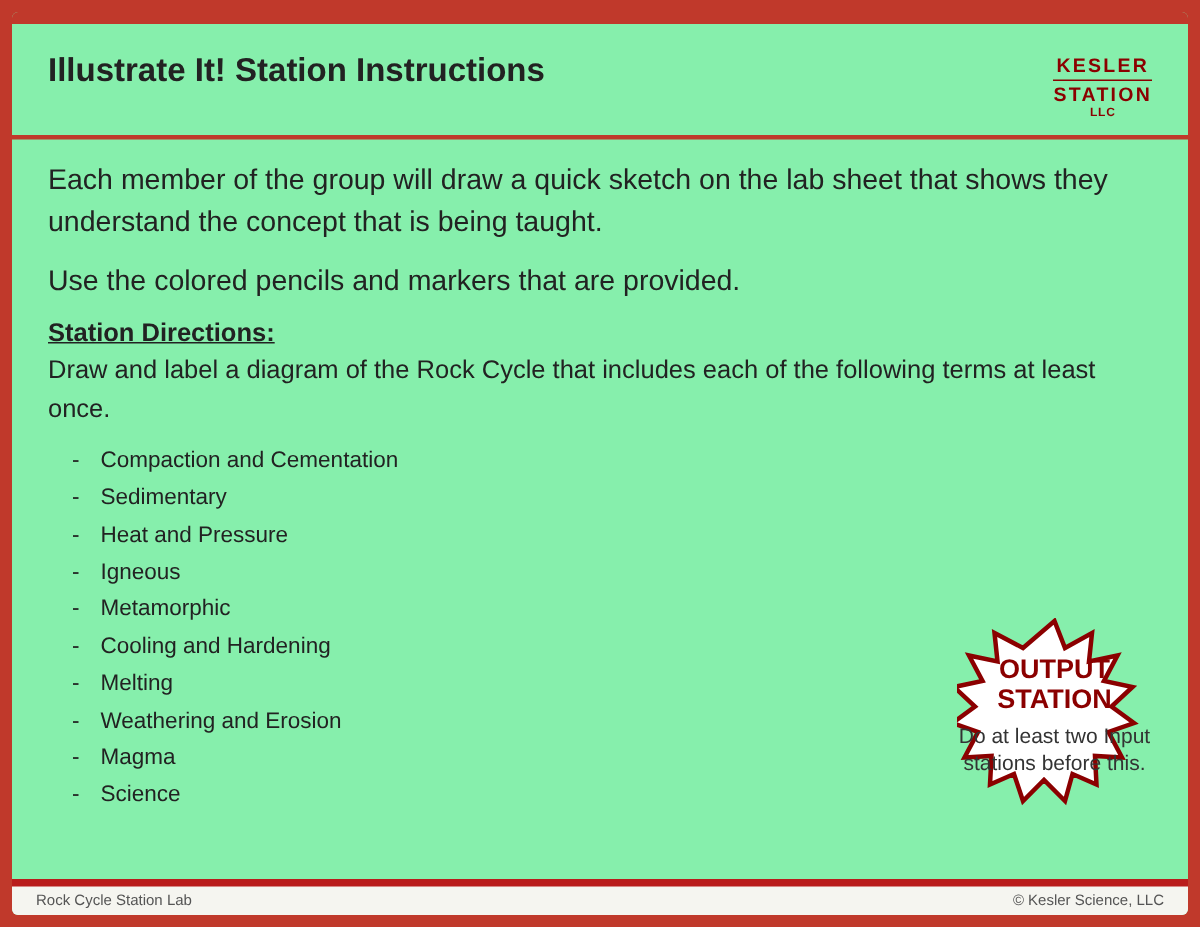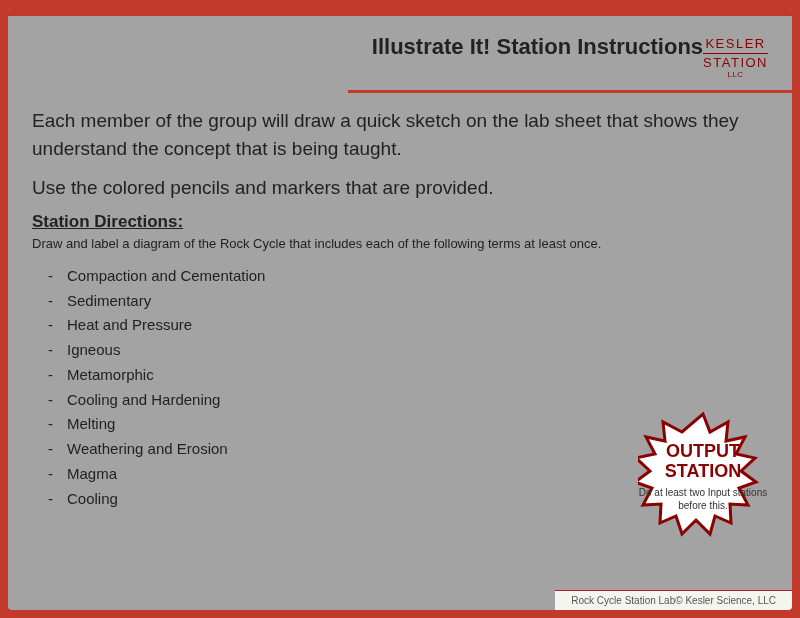--- a/index.html
+++ b/index.html
@@ -17,29 +17,28 @@
       height: 618px;
       background: #c0392b;
       display: flex;
       flex-direction: column;
       align-items: center;
       justify-content: center;
       padding: 8px;
     }
 
     .card {
-      background: #a3a3a3;
+      background: #86efac;
       width: 100%;
       height: 100%;
       border-radius: 4px;
       display: flex;
       flex-direction: column;
       position: relative;
       overflow: hidden;
-      align-items: flex-end;
     }
 
     .top-bar {
       background: #c0392b;
       height: 8px;
       width: 100%;
     }
 
     .header {
       display: flex;
@@ -53,21 +52,21 @@
       font-size: 22px;
       font-weight: bold;
       color: #222;
     }
 
     .logo-area {
       display: flex;
       flex-direction: column;
       align-items: center;
       font-size: 13px;
-      font-weight: normal;
+      font-weight: bold;
       color: #8B0000;
       line-height: 1.2;
       letter-spacing: 1.5px;
       padding-top: 2px;
     }
 
     .logo-line {
       display: block;
     }
 
@@ -99,21 +98,21 @@
     .section-title {
       font-size: 17px;
       font-weight: bold;
       color: #222;
       margin-bottom: 2px;
       margin-top: 0;
       text-decoration: underline;
     }
 
     .directions-text {
-      font-size: 13px;
+      font-size: 17px;
       color: #222;
       line-height: 1.5;
       margin-bottom: 10px;
     }
 
     .terms-list {
       list-style: none;
       margin: 0;
       padding: 0;
     }
@@ -132,21 +131,21 @@
       margin-left: 16px;
       font-weight: normal;
     }
 
     .footer {
       display: flex;
       justify-content: space-between;
       align-items: center;
       padding: 4px 16px;
       background: #f5f5f0;
-      border-top: 1px solid #b91c1c;
+      border-top: 5px solid #b91c1c;
     }
 
     .footer-left {
       font-size: 10px;
       color: #555;
     }
 
     .footer-right {
       font-size: 10px;
       color: #555;
@@ -189,21 +188,21 @@
 
     .output-title {
       font-size: 18px;
       font-weight: bold;
       color: #8B0000;
       line-height: 1.1;
       display: block;
     }
 
     .output-sub {
-      font-size: 10px;
+      font-size: 14px;
       color: #333;
       line-height: 1.3;
       margin-top: 4px;
       display: block;
     }
   </style>
 </head>
 <body>
 
 <div class="outer-container">
@@ -249,21 +248,21 @@
         <li>
             <span>Melting</span>
           </li>
         <li>
             <span>Weathering and Erosion</span>
           </li>
         <li>
             <span>Magma</span>
           </li>
         <li>
-            <span>Cooling</span>
+            <span>Science</span>
           </li>
       </ul>
     </div>
 
     <div class="output-badge">
       <div class="starburst">
         <svg class="starburst-bg" viewBox="0 0 130 130" xmlns="http://www.w3.org/2000/svg">
           <polygon points="65,2 72,20 90,10 88,29 107,25 98,42 117,46 103,59 118,70 101,76 110,93 92,92 93,111 77,104 72,122 58,108 44,122 38,104 22,111 23,92 5,93 14,76 -3,70 12,59 -2,46 17,42 8,25 27,29 25,10 44,20" fill="white" stroke="#8B0000" stroke-width="3"></polygon>
         </svg>
         <div class="starburst-inner">

